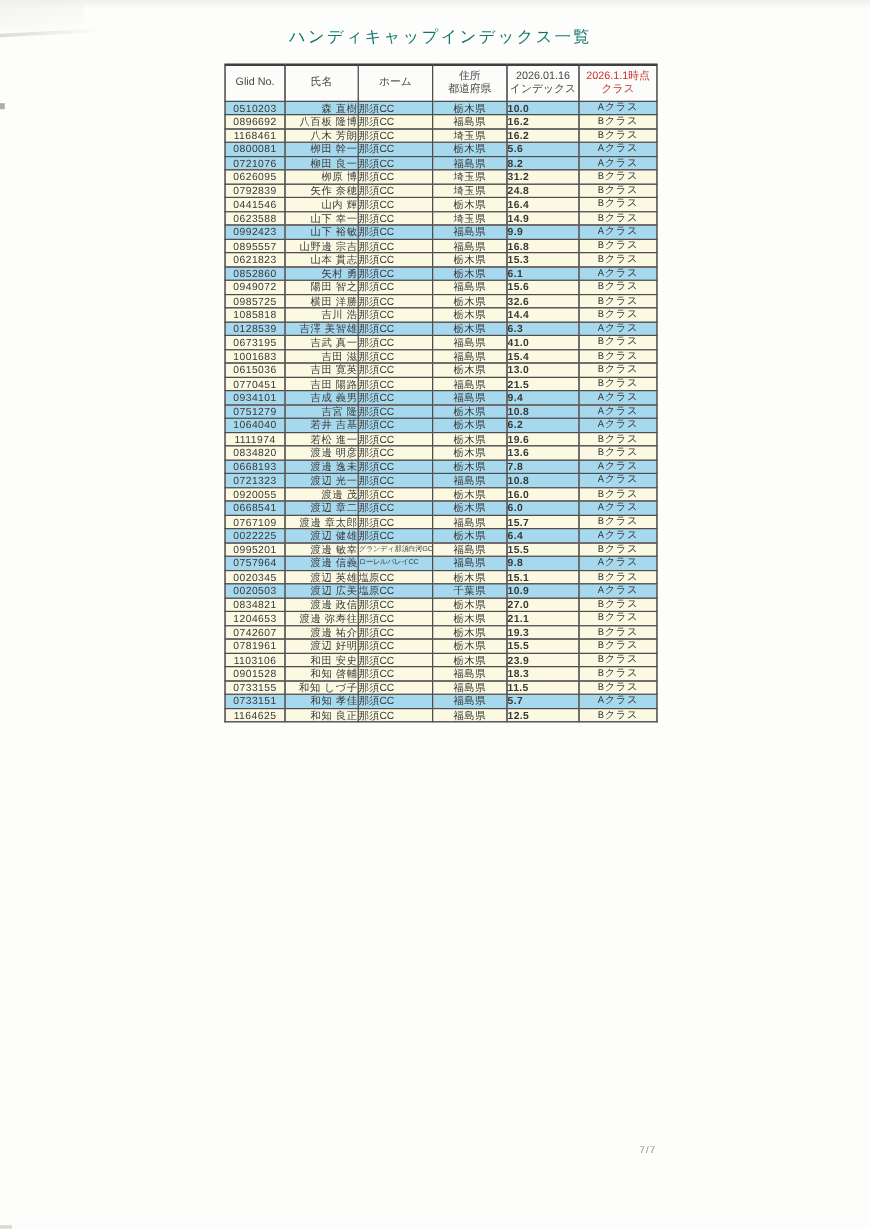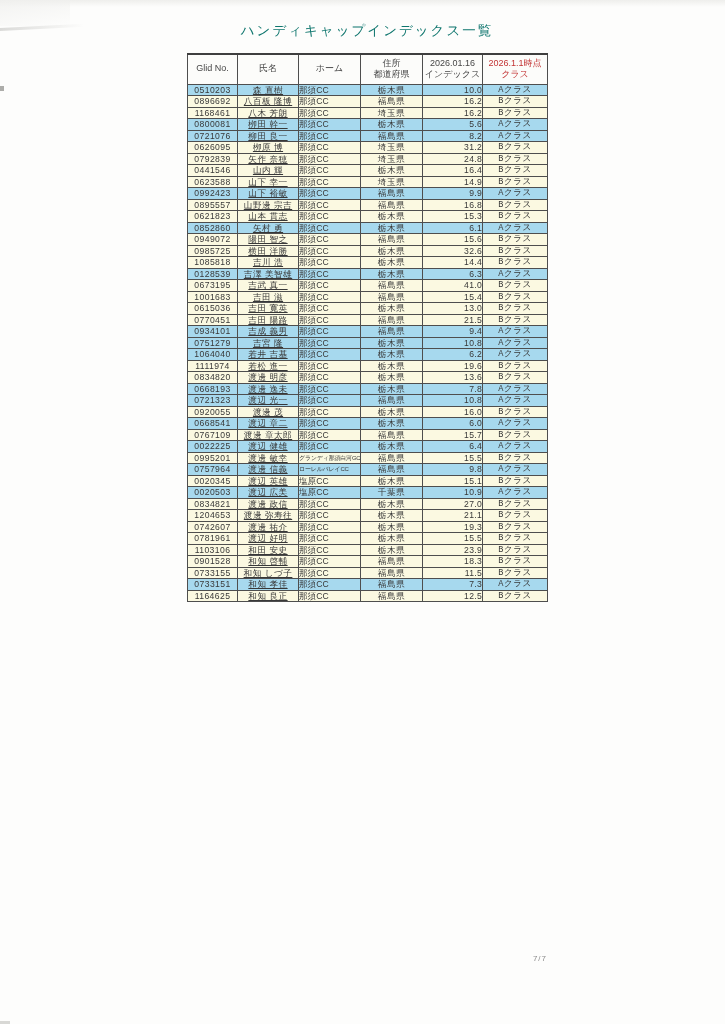--- a/index.html
+++ b/index.html
@@ -74,25 +74,25 @@
   table.hc thead th .l1, table.hc thead th .l2 { display: block; }
   table.hc thead th.red { color: var(--red); }
   table.hc td {
     height: 10.75px;
     font-size: 8.6px; line-height: 10.5px;
     color: #383838;
   }
   tr.a td { background: var(--blue); }
   tr.b td { background: var(--cream); }
   td.c-glid  { text-align: center; letter-spacing: .4px; }
-  td.c-name  { text-align: center; padding-left: 6px; letter-spacing: .5px; text-decoration: underline; }
+  td.c-name  { text-align: right; padding-left: 6px; letter-spacing: .5px; }
   td.c-home  { text-align: left; padding-left: 5px; }
   td.c-home.small { font-size: 6px; letter-spacing: -.2px; }
   td.c-pref  { text-align: center; letter-spacing: .5px; }
-  td.c-index { text-align: right; letter-spacing: .3px; }
+  td.c-index { text-align: left; letter-spacing: .3px; font-weight: bold; }
   td.c-class { text-align: center; letter-spacing: .5px; font-family: Liberation Mono, monospace; }
 
   .footer {
     position: absolute; top: 954px; left: 187px; width: 360px;
     text-align: right;
     font-size: 8px; color: #8b8b8b; letter-spacing: 1px;
   }
 </style>
 </head>
 <body>
@@ -485,21 +485,21 @@
     <td class="c-home">那須CC</td>
     <td class="c-pref">福島県</td>
     <td class="c-index">11.5</td>
     <td class="c-class">Bクラス</td>
   </tr>
       <tr class="a">
     <td class="c-glid">0733151</td>
     <td class="c-name">和知 孝佳</td>
     <td class="c-home">那須CC</td>
     <td class="c-pref">福島県</td>
-    <td class="c-index">7.3</td>
+    <td class="c-index">5.7</td>
     <td class="c-class">Aクラス</td>
   </tr>
       <tr class="b">
     <td class="c-glid">1164625</td>
     <td class="c-name">和知 良正</td>
     <td class="c-home">那須CC</td>
     <td class="c-pref">福島県</td>
     <td class="c-index">12.5</td>
     <td class="c-class">Bクラス</td>
   </tr>

